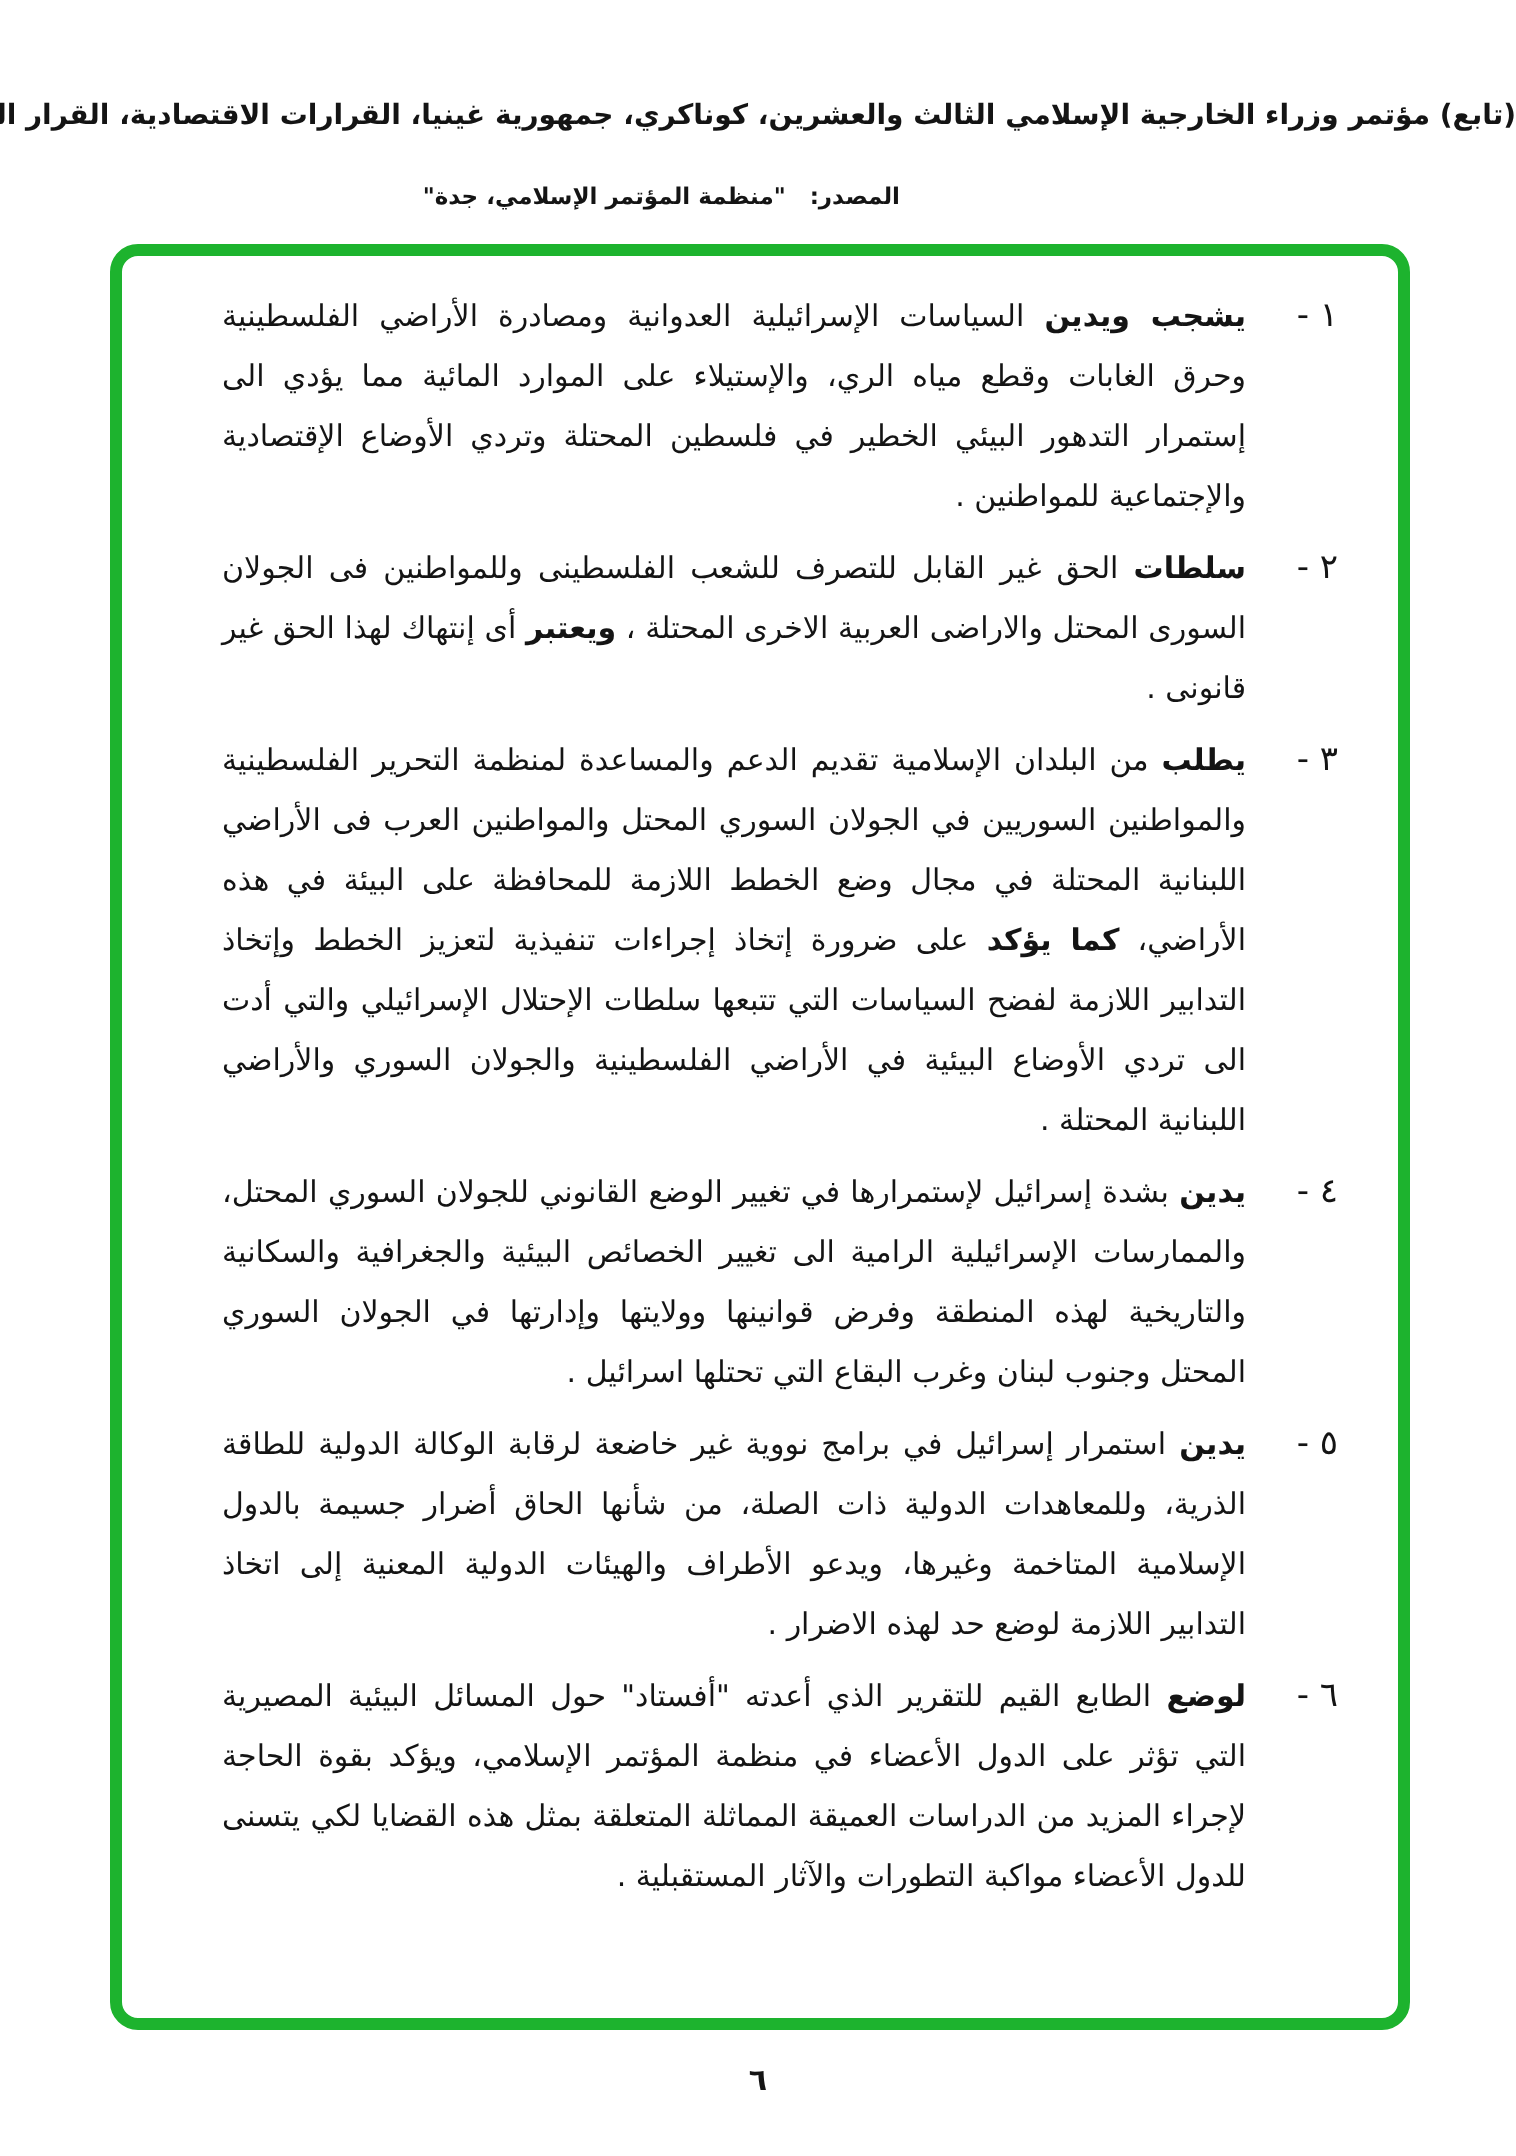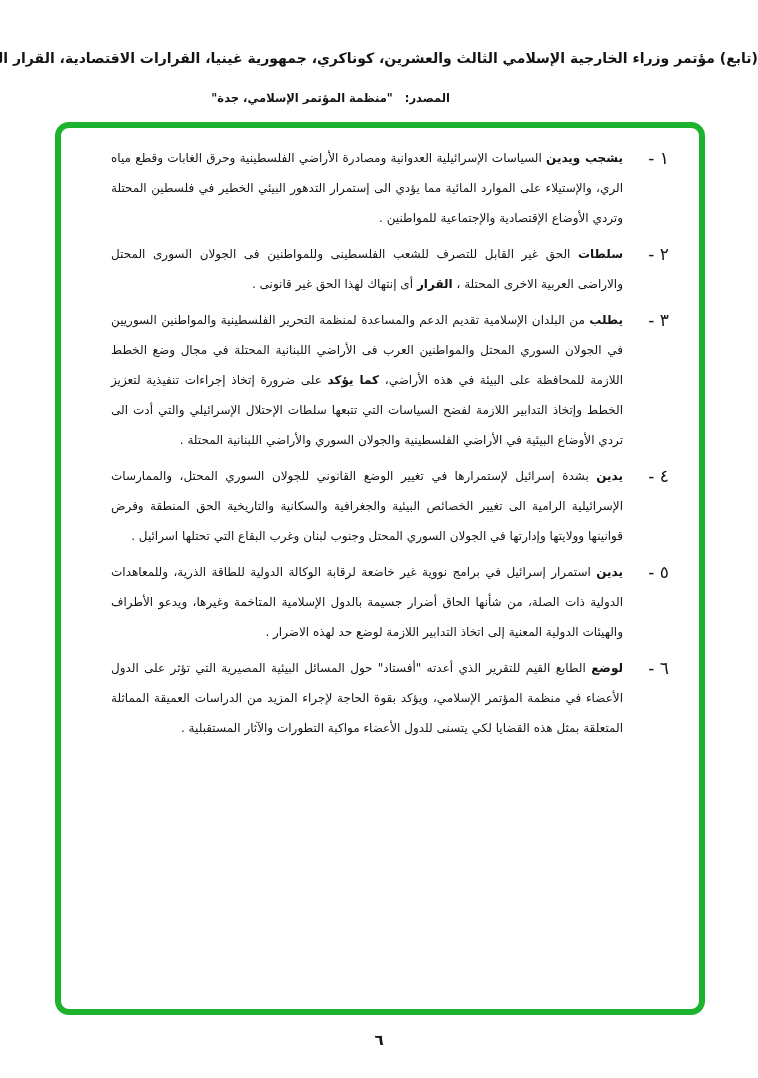--- a/index.html
+++ b/index.html
@@ -64,21 +64,21 @@
   .para .num {
     flex: 0 0 46px;
     width: 46px;
     font-size: 17px;
     line-height: 30px;
     white-space: nowrap;
     padding-top: 0;
   }
   .para .ptext {
     flex: 1 1 auto;
-    font-size: 12px;
+    font-size: 15px;
     line-height: 30px;
     text-align: justify;
     text-justify: inter-word;
   }
   .ptext .lead-bold { font-weight: bold; }
   .page-number {
     position: absolute;
     top: 1031px;
     left: 0;
     width: 758px;
@@ -106,35 +106,35 @@
       <div class="para">
         <div class="num">١ -</div>
         <div class="ptext">
           <span class="lead-bold">يشجب ويدين</span><span> السياسات الإسرائيلية العدوانية ومصادرة الأراضي الفلسطينية وحرق الغابات وقطع مياه الري، والإستيلاء على الموارد المائية مما يؤدي الى إستمرار التدهور البيئي الخطير في فلسطين المحتلة وتردي الأوضاع الإقتصادية والإجتماعية للمواطنين .</span>
         </div>
       </div>
 
       <div class="para">
         <div class="num">٢ -</div>
         <div class="ptext">
-          <span class="lead-bold">سلطات</span><span> الحق غير القابل للتصرف للشعب الفلسطينى وللمواطنين فى الجولان السورى المحتل والاراضى العربية الاخرى المحتلة ، </span><span class="lead-bold">القرار</span><span> أى إنتهاك لهذا الحق غير قانونى .</span>
+          <span class="lead-bold">سلطات</span><span> الحق غير القابل للتصرف للشعب الفلسطينى وللمواطنين فى الجولان السورى المحتل والاراضى العربية الاخرى المحتلة ، </span><span class="lead-bold">ويعتبر</span><span> أى إنتهاك لهذا الحق غير قانونى .</span>
         </div>
       </div>
 
       <div class="para">
         <div class="num">٣ -</div>
         <div class="ptext">
           <span class="lead-bold">يطلب</span><span> من البلدان الإسلامية تقديم الدعم والمساعدة لمنظمة التحرير الفلسطينية والمواطنين السوريين في الجولان السوري المحتل والمواطنين العرب فى الأراضي اللبنانية المحتلة في مجال وضع الخطط اللازمة للمحافظة على البيئة في هذه الأراضي، </span><span class="lead-bold">كما يؤكد</span><span> على ضرورة إتخاذ إجراءات تنفيذية لتعزيز الخطط وإتخاذ التدابير اللازمة لفضح السياسات التي تتبعها سلطات الإحتلال الإسرائيلي والتي أدت الى تردي الأوضاع البيئية في الأراضي الفلسطينية والجولان السوري والأراضي اللبنانية المحتلة .</span>
         </div>
       </div>
 
       <div class="para">
         <div class="num">٤ -</div>
         <div class="ptext">
-          <span class="lead-bold">يدين</span><span> بشدة إسرائيل لإستمرارها في تغيير الوضع القانوني للجولان السوري المحتل، والممارسات الإسرائيلية الرامية الى تغيير الخصائص البيئية والجغرافية والسكانية والتاريخية الحق المنطقة وفرض قوانينها وولايتها وإدارتها في الجولان السوري المحتل وجنوب لبنان وغرب البقاع التي تحتلها اسرائيل .</span>
+          <span class="lead-bold">يدين</span><span> بشدة إسرائيل لإستمرارها في تغيير الوضع القانوني للجولان السوري المحتل، والممارسات الإسرائيلية الرامية الى تغيير الخصائص البيئية والجغرافية والسكانية والتاريخية لهذه المنطقة وفرض قوانينها وولايتها وإدارتها في الجولان السوري المحتل وجنوب لبنان وغرب البقاع التي تحتلها اسرائيل .</span>
         </div>
       </div>
 
       <div class="para">
         <div class="num">٥ -</div>
         <div class="ptext">
           <span class="lead-bold">يدين</span><span> استمرار إسرائيل في برامج نووية غير خاضعة لرقابة الوكالة الدولية للطاقة الذرية، وللمعاهدات الدولية ذات الصلة، من شأنها الحاق أضرار جسيمة بالدول الإسلامية المتاخمة وغيرها، ويدعو الأطراف والهيئات الدولية المعنية إلى اتخاذ التدابير اللازمة لوضع حد لهذه الاضرار .</span>
         </div>
       </div>
 

